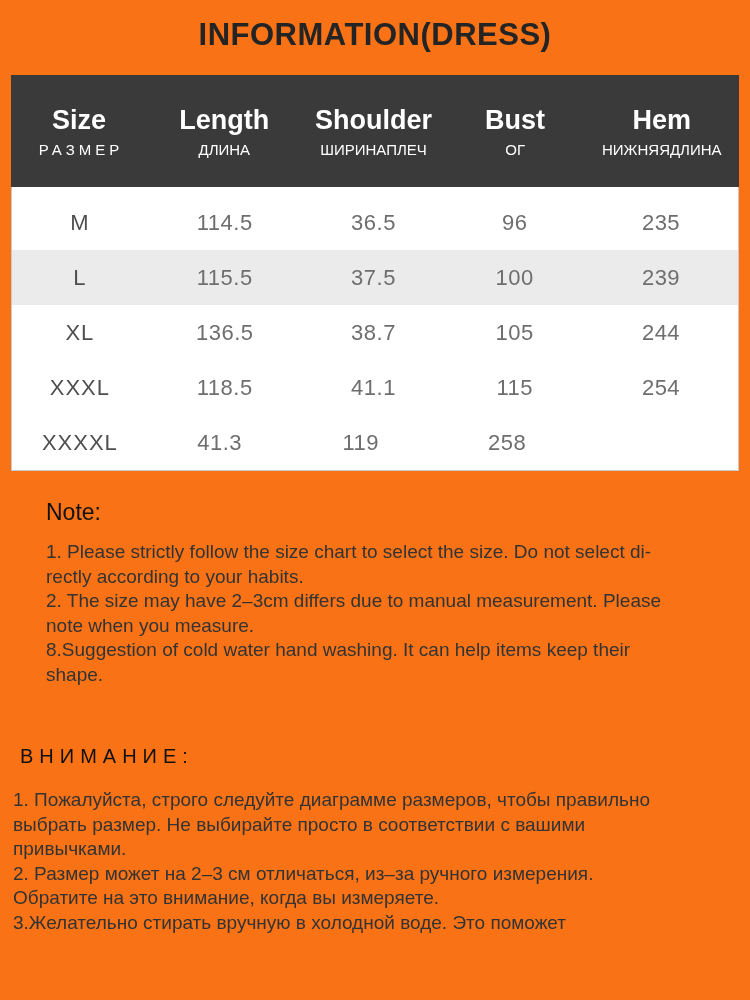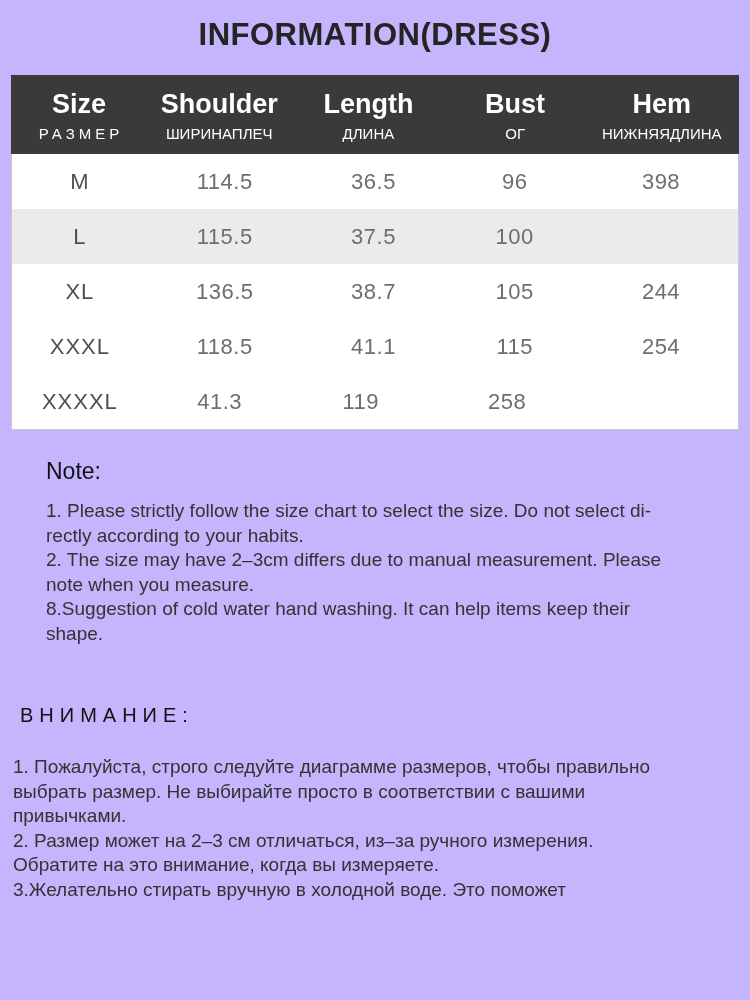--- a/index.html
+++ b/index.html
@@ -13,41 +13,41 @@
     --body-text:#333333;
     --heading-text:#111111;
   }
   *{margin:0;padding:0;box-sizing:border-box;}
   html,body{background:#ffffff;}
   body{
     width:750px;height:1000px;
     font-family:"Liberation Sans","DejaVu Sans",sans-serif;
     overflow:hidden;
   }
-  .page{width:750px;height:1000px;background:#c4b5fd;position:relative;}
+  .page{width:750px;height:1000px;background:#f97316;position:relative;}
   .title{
     padding-top:16px;
     text-align:center;
     font-size:31px;
     line-height:38px;
     font-weight:700;
     letter-spacing:0.5px;
     color:var(--title-color);
   }
   .size-table{
     margin:21px 10px 0 11px;
     width:728px;
     border:1px solid var(--table-border);
     background:#fff;
   }
   .thead{
     display:flex;
     background:var(--header-bg);
-    height:79px;
-    margin:-1px -1px 0 -1px;
+    height:112px;
+    margin:-1px -1px 8px -1px;
   }
   .hcell{
     display:flex;flex-direction:column;
     align-items:center;justify-content:center;
     row-gap:8px;padding-top:2px;
     color:var(--header-text);
   }
   .hen{font-size:27px;font-weight:700;line-height:28px;}
   .hru{font-size:15px;font-weight:400;line-height:16px;}
   .hru.spaced{letter-spacing:4px;padding-left:4px;}
@@ -84,65 +84,66 @@
     white-space:nowrap;
   }
   .note-section.ru{margin-top:57px;}
   .attention-heading{
     font-size:20px;
     line-height:24px;
     letter-spacing:6px;
     padding-left:7px;
     color:var(--heading-text);
   }
-  .note-section.ru .note-lines{margin-top:28px;}
+  .note-section.ru .note-lines{margin-top:20px;}
 </style>
 </head>
 <body>
 
 <div class="page">
 
   <div class="title">INFORMATION(DRESS)</div>
 
   <div class="size-table">
     <div class="thead">
       <div class="hcell col-0">
         <div class="hen">Size</div>
         <div class="hru spaced">РАЗМЕР</div>
       </div>
+      <div class="hcell col-1">
+        <div class="hen">Length</div>
+        <div class="hru">ДЛИНА</div>
+      </div>
       <div class="hcell col-2">
         <div class="hen">Shoulder</div>
         <div class="hru">ШИРИНАПЛЕЧ</div>
-      </div>
-      <div class="hcell col-1">
-        <div class="hen">Length</div>
-        <div class="hru">ДЛИНА</div>
       </div>
       <div class="hcell col-3">
         <div class="hen">Bust</div>
         <div class="hru">ОГ</div>
       </div>
       <div class="hcell col-4">
         <div class="hen">Hem</div>
         <div class="hru">НИЖНЯЯДЛИНА</div>
       </div>
     </div>
     <div id="tbody">
         <div class="trow">
           <div class="cell col-0 size-cell">M</div>
           <div class="cell col-1">114.5</div>
           <div class="cell col-2">36.5</div>
           <div class="cell col-3">96</div>
-          <div class="cell col-4">398</div>
+          <div class="cell col-4">235</div>
         </div>
         <div class="trow shaded">
           <div class="cell col-0 size-cell">L</div>
           <div class="cell col-1">115.5</div>
           <div class="cell col-2">37.5</div>
           <div class="cell col-3">100</div>
+          <div class="cell col-4">239</div>
         </div>
         <div class="trow">
           <div class="cell col-0 size-cell">XL</div>
           <div class="cell col-1">136.5</div>
           <div class="cell col-2">38.7</div>
           <div class="cell col-3">105</div>
           <div class="cell col-4">244</div>
         </div>
         <div class="trow">
           <div class="cell col-0 size-cell">XXXL</div>

